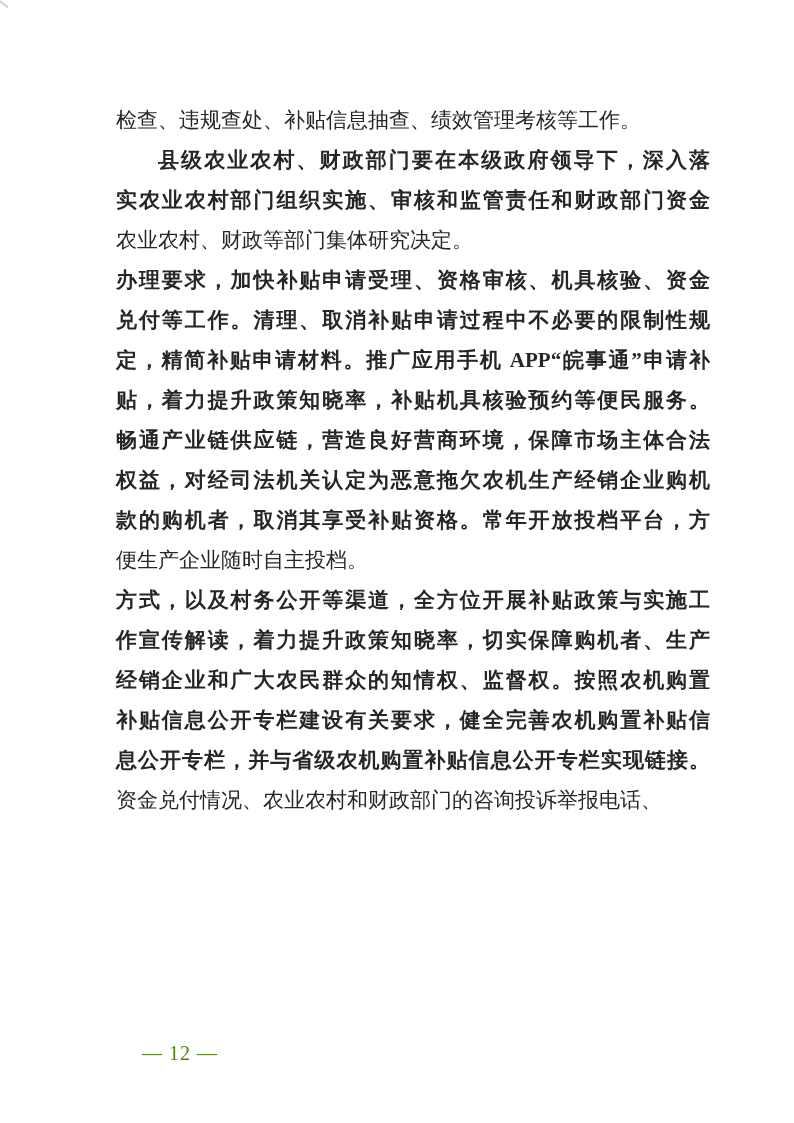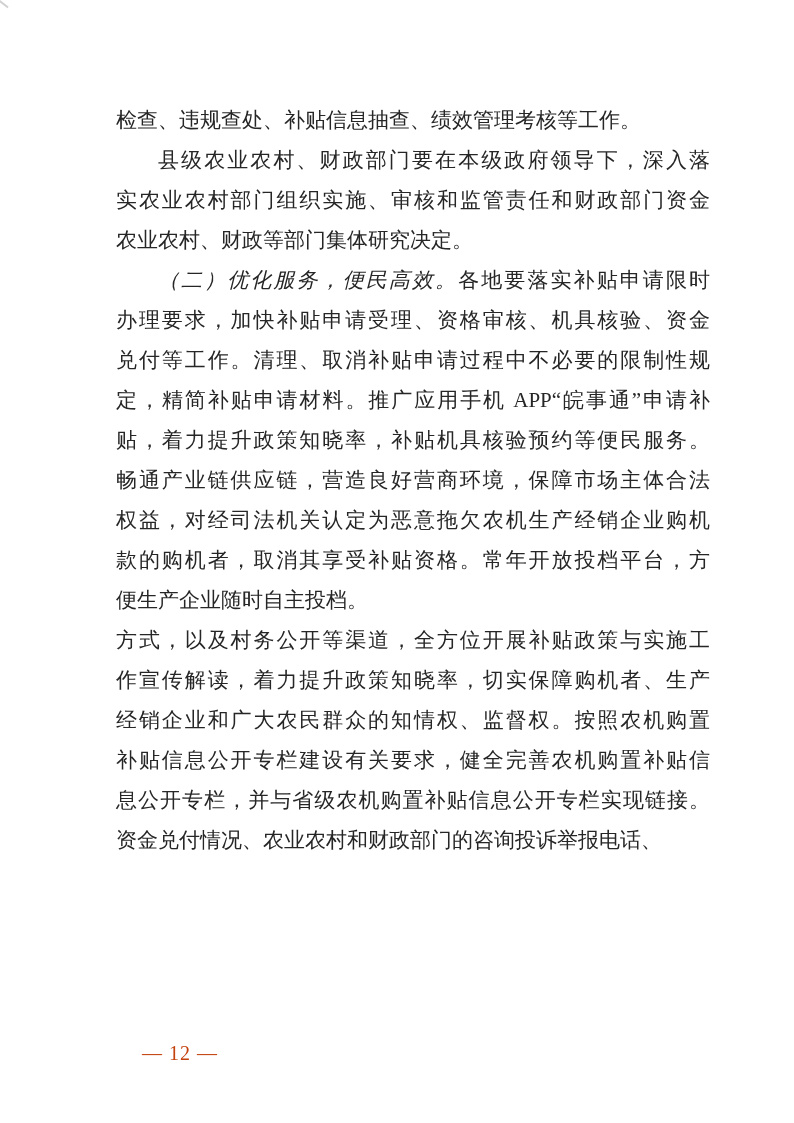--- a/index.html
+++ b/index.html
@@ -33,44 +33,44 @@
   }
   .line {
     height: 40px;
     white-space: nowrap;
     text-align: left;
   }
   .line.justify {
     white-space: normal;
     text-align: justify;
     text-align-last: justify;
+    font-weight: bold;
   }
   .line.indent { text-indent: 2em; }
   .kai { font-style: italic; }
   .song { font-style: normal; }
   .page-number {
     position: absolute;
     left: 142px; top: 1040px;
     font-size: 20px;
     line-height: 26px;
     letter-spacing: 1px;
-    color: #c2410c;
+    color: #4d7c0f;
   }
 </style>
 </head>
 <body>
 
 <div class="page">
   <div class="corner-artifact"></div>
   <div class="text-block">
       <div class="line"><span class="song">检查、违规查处、补贴信息抽查、绩效管理考核等工作。</span></div>
       <div class="line justify indent"><span class="song">县级农业农村、财政部门要在本级政府领导下，深入落</span></div>
       <div class="line justify"><span class="song">实农业农村部门组织实施、审核和监管责任和财政部门资金</span></div>
       <div class="line"><span class="song">农业农村、财政等部门集体研究决定。</span></div>
-      <div class="line justify indent"><span class="kai">（二）优化服务，便民高效。</span><span class="song">各地要落实补贴申请限时</span></div>
       <div class="line justify"><span class="song">办理要求，加快补贴申请受理、资格审核、机具核验、资金</span></div>
       <div class="line justify"><span class="song">兑付等工作。清理、取消补贴申请过程中不必要的限制性规</span></div>
       <div class="line justify"><span class="song">定，精简补贴申请材料。推广应用手机 APP“皖事通”申请补</span></div>
       <div class="line justify"><span class="song">贴，着力提升政策知晓率，补贴机具核验预约等便民服务。</span></div>
       <div class="line justify"><span class="song">畅通产业链供应链，营造良好营商环境，保障市场主体合法</span></div>
       <div class="line justify"><span class="song">权益，对经司法机关认定为恶意拖欠农机生产经销企业购机</span></div>
       <div class="line justify"><span class="song">款的购机者，取消其享受补贴资格。常年开放投档平台，方</span></div>
       <div class="line"><span class="song">便生产企业随时自主投档。</span></div>
       <div class="line justify"><span class="song">方式，以及村务公开等渠道，全方位开展补贴政策与实施工</span></div>
       <div class="line justify"><span class="song">作宣传解读，着力提升政策知晓率，切实保障购机者、生产</span></div>

